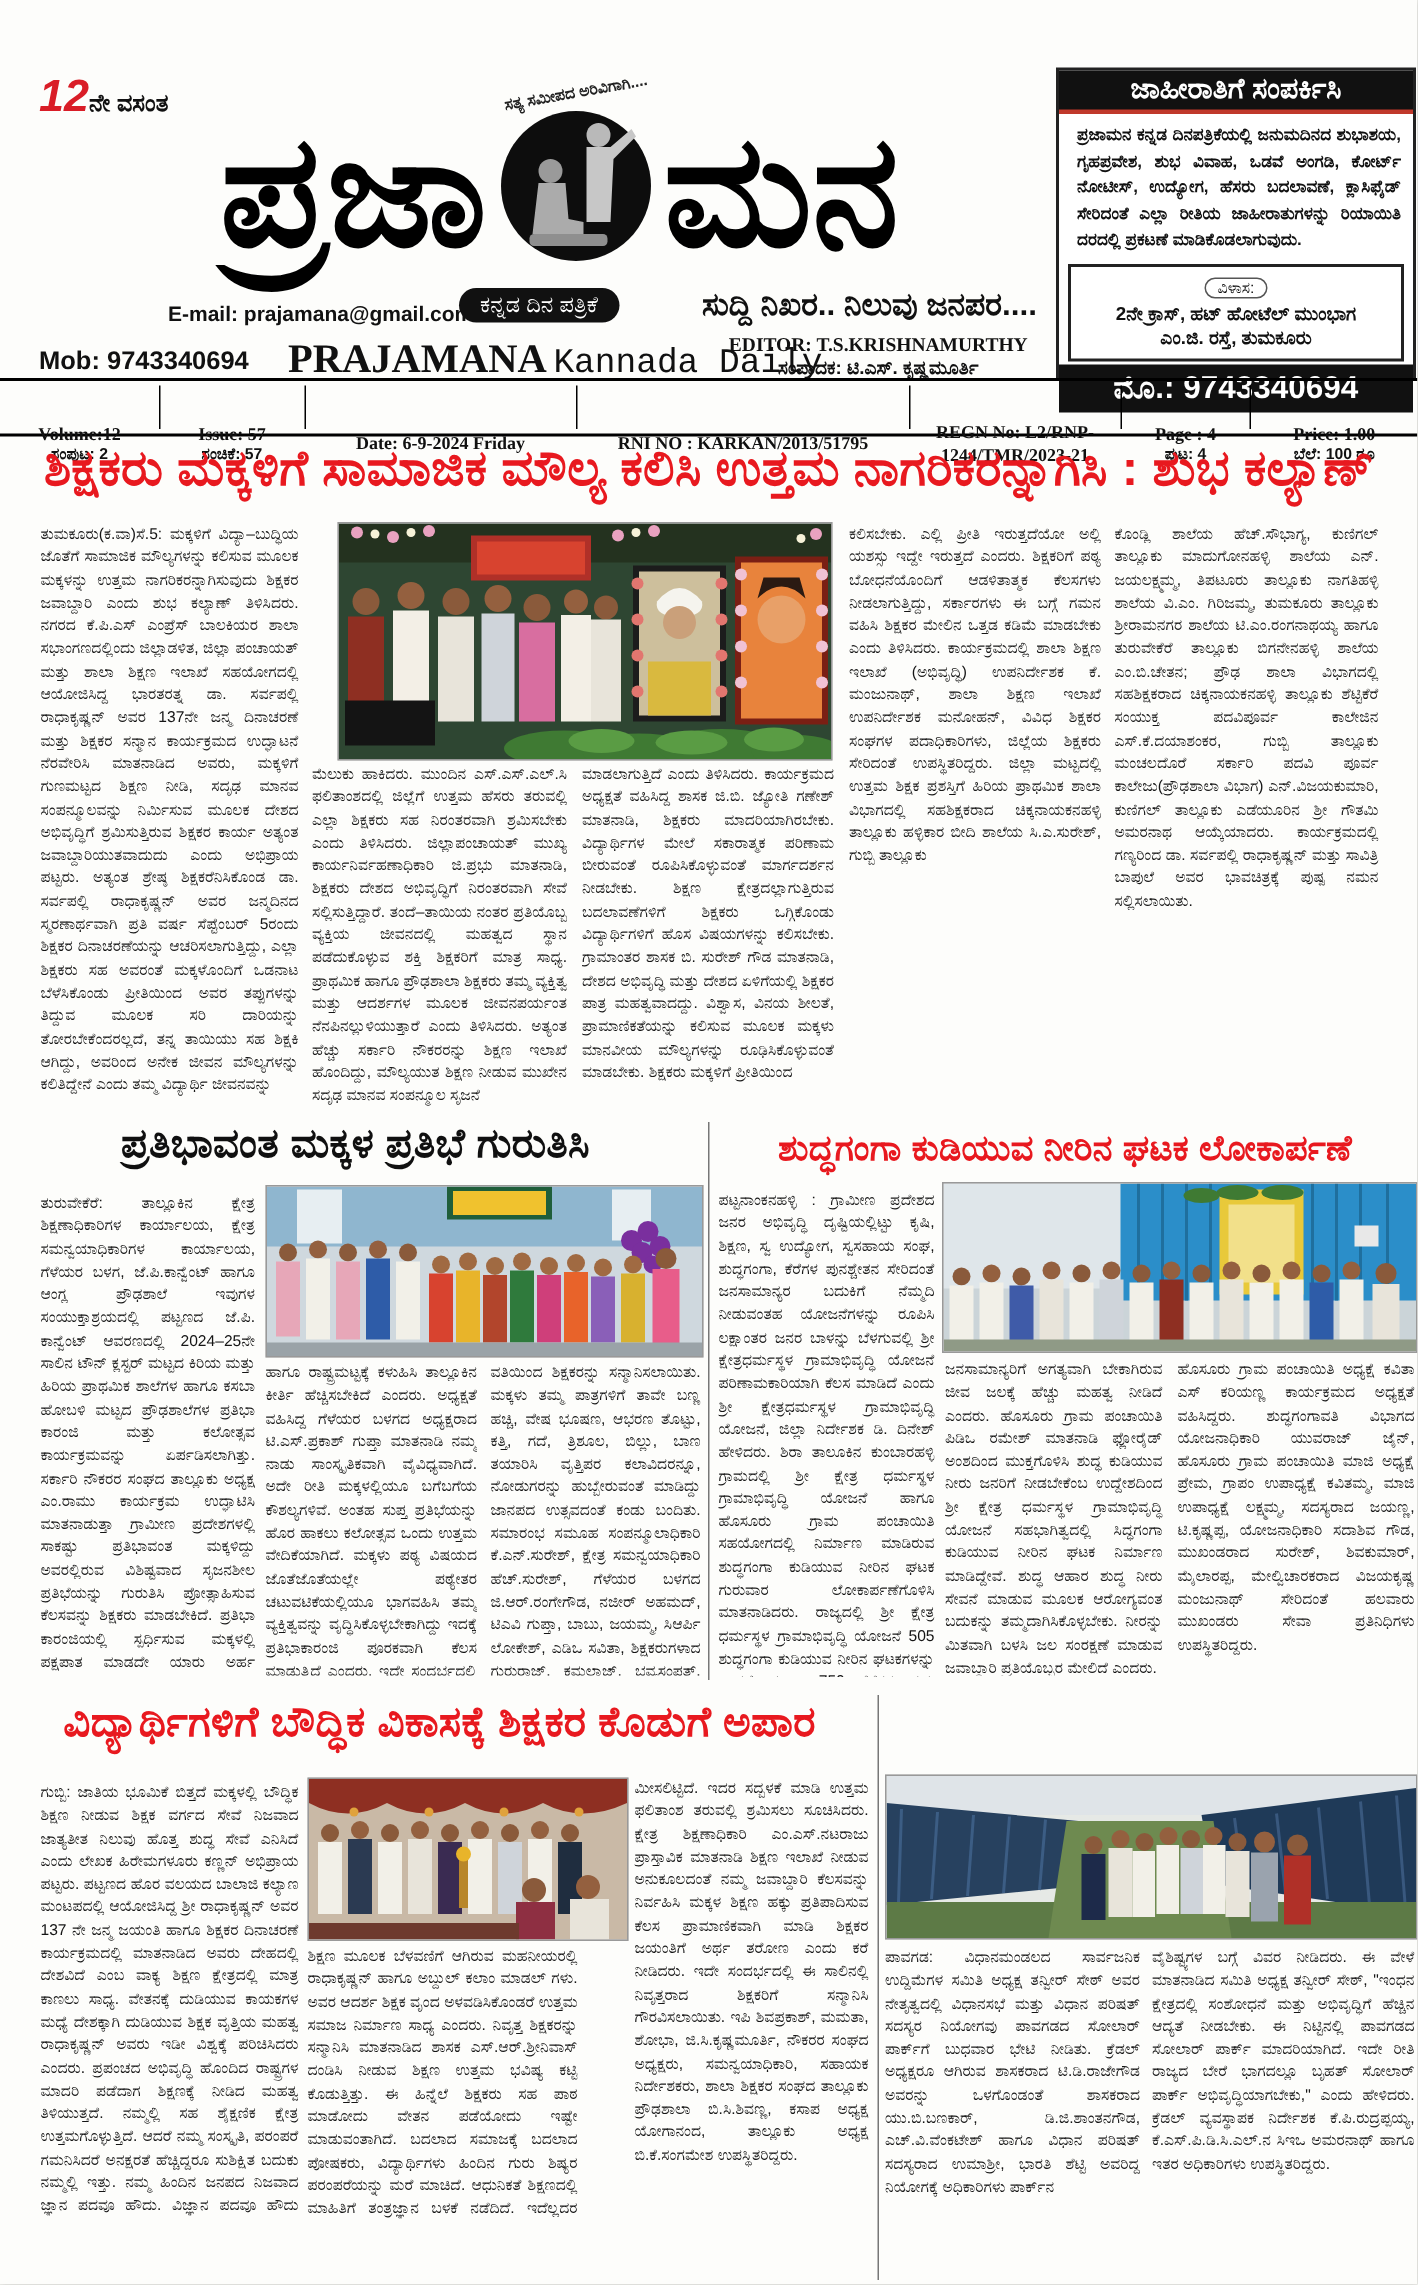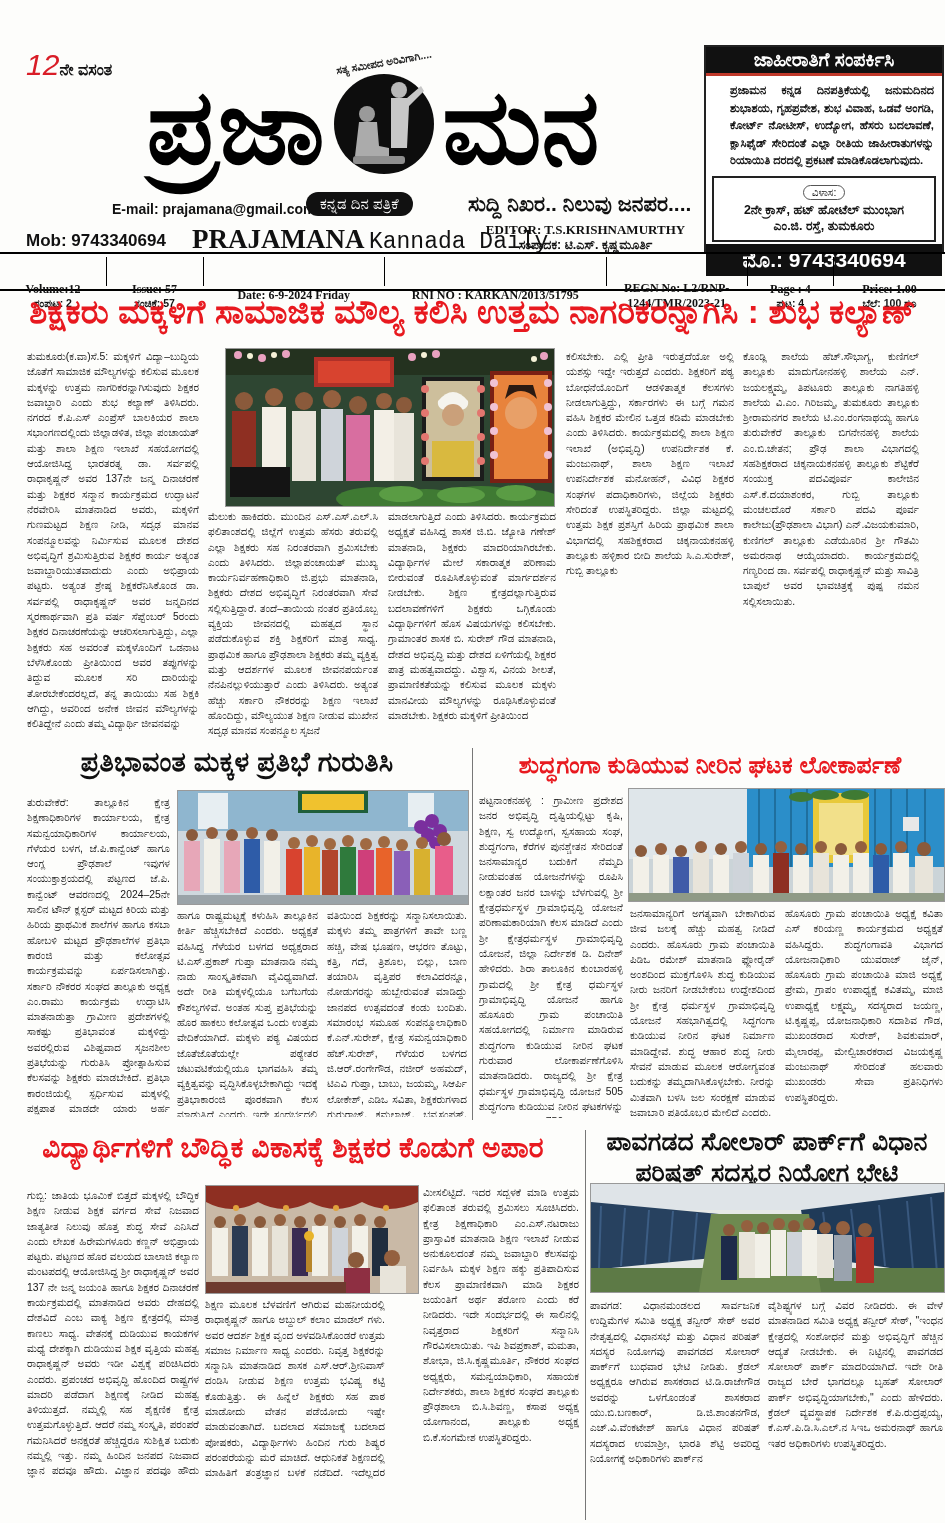--- a/index.html
+++ b/index.html
@@ -13,21 +13,21 @@
   .photo{overflow:hidden;border:1px solid #999;background:#ccc;}
   .photo svg{display:block;width:100%;height:100%;}
   
   .masthead-title{font-weight:bold;color:#000;font-size:104px;line-height:1;
                   font-family:"DejaVu Sans","Liberation Sans",sans-serif;}
   .pill{background:#111;color:#fff;border-radius:16px;padding:3px 14px;font-weight:normal;}
   
   .adbox{border:2px solid #222;background:#fff;}
   .adbox-head{background:#111;color:#fff;text-align:center;font-weight:bold;font-size:19px;
               padding:2px 0;border-bottom:3px solid #c0392b;}
-  .adbox-body{font-size:11.3px;font-weight:bold;line-height:1.55;text-align:justify;padding:6px 8px 4px 24px;}
+  .adbox-body{font-size:11.3px;font-weight:bold;line-height:1.55;text-align:justify;padding:6px 8px 4px 12px;}
   .adbox-addr{border:2px solid #222;margin:2px 6px;text-align:center;padding:4px 2px 5px 2px;position:relative;}
   .adbox-addr .tag{display:inline-block;border:1px solid #555;border-radius:10px;font-size:10.5px;
                    padding:0 8px;margin-bottom:2px;}
   .adbox-addr .l{font-size:12.5px;font-weight:bold;line-height:1.35;}
   .adbox-foot{background:#111;color:#fff;text-align:center;font-weight:bold;font-size:21px;padding:4px 0;}
   
   .infobar{display:flex;align-items:stretch;border-top:2px solid #000;border-bottom:2px solid #000;}
   .infoseg{display:flex;flex-direction:column;justify-content:center;text-align:center;
            padding:2px 8px;font-weight:bold;}
   .infoseg .l1{font-size:12px;font-family:"Liberation Serif","DejaVu Serif",serif;margin-top:48px;}
@@ -35,21 +35,21 @@
   .vsep{width:1px;background:#000;margin:3px 0;}
   .vrule{width:1px;background:#777;}
   .serif{font-family:"Liberation Serif","DejaVu Serif",serif;}
 </style>
 </head>
 <body>
 
 <div class="page">
 
   <div class="abs" style="left:26px;top:48px;">
-    <span style="font-size:30px;font-weight:normal;font-style:italic;color:#d91d27;">12</span><span style="font-size:16px;font-weight:bold;">ನೇ ವಸಂತ</span>
+    <span style="font-size:30px;font-weight:bold;font-style:italic;color:#d91d27;">12</span><span style="font-size:16px;font-weight:bold;">ನೇ ವಸಂತ</span>
   </div>
 
   <div class="abs" style="left:48px;top:52px;width:650px;height:150px;display:flex;align-items:center;justify-content:center;">
     <span class="masthead-title">ಪ್ರಜಾ</span>
     <span class="abs" style="position:relative;width:118px;height:130px;display:inline-block;">
       <svg viewBox="0 0 118 130">
         <circle cx="59" cy="62" r="50" fill="#0d0d0d"></circle>
 
         <circle cx="74" cy="28" r="8" fill="#b9b9b9"></circle>
         <path d="M66 36 L82 36 L96 24 L99 29 L84 44 L82 86 L66 86 Z" fill="#c7c7c7"></path>
@@ -340,21 +340,20 @@
       </g>
       <rect x="0" y="104" width="315" height="8" fill="#8f9a86"></rect>
     </svg>
   </div>
   <div class="abs col" style="left:630px;top:906px;width:145px;height:211px;">ಜನಸಾಮಾನ್ಯರಿಗೆ ಅಗತ್ಯವಾಗಿ ಬೇಕಾಗಿರುವ ಜೀವ ಜಲಕ್ಕೆ ಹೆಚ್ಚು ಮಹತ್ವ ನೀಡಿದೆ ಎಂದರು. ಹೊಸೂರು ಗ್ರಾಮ ಪಂಚಾಯಿತಿ ಪಿಡಿಒ ರಮೇಶ್ ಮಾತನಾಡಿ ಫ್ಲೋರೈಡ್ ಅಂಶದಿಂದ ಮುಕ್ತಗೊಳಿಸಿ ಶುದ್ಧ ಕುಡಿಯುವ ನೀರು ಜನರಿಗೆ ನೀಡಬೇಕೆಂಬ ಉದ್ದೇಶದಿಂದ ಶ್ರೀ ಕ್ಷೇತ್ರ ಧರ್ಮಸ್ಥಳ ಗ್ರಾಮಾಭಿವೃದ್ಧಿ ಯೋಜನೆ ಸಹಭಾಗಿತ್ವದಲ್ಲಿ ಸಿದ್ಧಗಂಗಾ ಕುಡಿಯುವ ನೀರಿನ ಘಟಕ ನಿರ್ಮಾಣ ಮಾಡಿದ್ದೇವೆ. ಶುದ್ಧ ಆಹಾರ ಶುದ್ಧ ನೀರು ಸೇವನೆ ಮಾಡುವ ಮೂಲಕ ಆರೋಗ್ಯವಂತ ಬದುಕನ್ನು ತಮ್ಮದಾಗಿಸಿಕೊಳ್ಳಬೇಕು. ನೀರನ್ನು ಮಿತವಾಗಿ ಬಳಸಿ ಜಲ ಸಂರಕ್ಷಣೆ ಮಾಡುವ ಜವಾಬ್ದಾರಿ ಪ್ರತಿಯೊಬ್ಬರ ಮೇಲಿದೆ ಎಂದರು.</div>
   <div class="abs col" style="left:785px;top:906px;width:158px;height:211px;">ಹೊಸೂರು ಗ್ರಾಮ ಪಂಚಾಯಿತಿ ಅಧ್ಯಕ್ಷೆ ಕವಿತಾ ಎಸ್ ಕರಿಯಣ್ಣ ಕಾರ್ಯಕ್ರಮದ ಅಧ್ಯಕ್ಷತೆ ವಹಿಸಿದ್ದರು. ಶುದ್ಧಗಂಗಾವತಿ ವಿಭಾಗದ ಯೋಜನಾಧಿಕಾರಿ ಯುವರಾಜ್ ಜೈನ್, ಹೊಸೂರು ಗ್ರಾಮ ಪಂಚಾಯಿತಿ ಮಾಜಿ ಅಧ್ಯಕ್ಷೆ ಪ್ರೇಮ, ಗ್ರಾಪಂ ಉಪಾಧ್ಯಕ್ಷೆ ಕವಿತಮ್ಮ, ಮಾಜಿ ಉಪಾಧ್ಯಕ್ಷೆ ಲಕ್ಷ್ಮಮ್ಮ, ಸದಸ್ಯರಾದ ಜಯಣ್ಣ, ಟಿ.ಕೃಷ್ಣಪ್ಪ, ಯೋಜನಾಧಿಕಾರಿ ಸದಾಶಿವ ಗೌಡ, ಮುಖಂಡರಾದ ಸುರೇಶ್, ಶಿವಕುಮಾರ್, ಮೈಲಾರಪ್ಪ, ಮೇಲ್ವಿಚಾರಕರಾದ ವಿಜಯಕೃಷ್ಣ ಮಂಜುನಾಥ್ ಸೇರಿದಂತೆ ಹಲವಾರು ಮುಖಂಡರು ಸೇವಾ ಪ್ರತಿನಿಧಿಗಳು ಉಪಸ್ಥಿತರಿದ್ದರು.</div>
 
   <div class="abs vrule" style="left:585px;top:1130px;height:390px;"></div>
 
   <div class="abs headline" style="left:8px;top:1132px;width:570px;font-size:28px;color:#e8191f;">ವಿದ್ಯಾರ್ಥಿಗಳಿಗೆ ಬೌದ್ಧಿಕ ವಿಕಾಸಕ್ಕೆ ಶಿಕ್ಷಕರ ಕೊಡುಗೆ ಅಪಾರ</div>
-  <div class="abs headline" style="left:594px;top:1126px;width:346px;font-size:25px;color:#101010;line-height:1.25;">ಪಾವಗಡದ ಸೋಲಾರ್ ಪಾರ್ಕ್‌ಗೆ ವಿಧಾನ ಪರಿಷತ್ ಸದಸ್ಯರ ನಿಯೋಗ ಭೇಟಿ</div>
 
   <div class="abs col" style="left:27px;top:1188px;width:172px;height:292px;">ಗುಬ್ಬಿ: ಜಾತಿಯ ಭೂಮಿಕೆ ಬಿತ್ತದೆ ಮಕ್ಕಳಲ್ಲಿ ಬೌದ್ಧಿಕ ಶಿಕ್ಷಣ ನೀಡುವ ಶಿಕ್ಷಕ ವರ್ಗದ ಸೇವೆ ನಿಜವಾದ ಜಾತ್ಯತೀತ ನಿಲುವು ಹೊತ್ತ ಶುದ್ಧ ಸೇವೆ ಎನಿಸಿದೆ ಎಂದು ಲೇಖಕ ಹಿರೇಮಗಳೂರು ಕಣ್ಣನ್ ಅಭಿಪ್ರಾಯ ಪಟ್ಟರು. ಪಟ್ಟಣದ ಹೊರ ವಲಯದ ಬಾಲಾಜಿ ಕಲ್ಯಾಣ ಮಂಟಪದಲ್ಲಿ ಆಯೋಜಿಸಿದ್ದ ಶ್ರೀ ರಾಧಾಕೃಷ್ಣನ್ ಅವರ 137 ನೇ ಜನ್ಮ ಜಯಂತಿ ಹಾಗೂ ಶಿಕ್ಷಕರ ದಿನಾಚರಣೆ ಕಾರ್ಯಕ್ರಮದಲ್ಲಿ ಮಾತನಾಡಿದ ಅವರು ದೇಹದಲ್ಲಿ ದೇಶವಿದೆ ಎಂಬ ವಾಕ್ಯ ಶಿಕ್ಷಣ ಕ್ಷೇತ್ರದಲ್ಲಿ ಮಾತ್ರ ಕಾಣಲು ಸಾಧ್ಯ. ವೇತನಕ್ಕೆ ದುಡಿಯುವ ಕಾಯಕಗಳ ಮಧ್ಯೆ ದೇಶಕ್ಕಾಗಿ ದುಡಿಯುವ ಶಿಕ್ಷಕ ವೃತ್ತಿಯ ಮಹತ್ವ ರಾಧಾಕೃಷ್ಣನ್ ಅವರು ಇಡೀ ವಿಶ್ವಕ್ಕೆ ಪರಿಚಿಸಿದರು ಎಂದರು. ಪ್ರಪಂಚದ ಅಭಿವೃದ್ಧಿ ಹೊಂದಿದ ರಾಷ್ಟ್ರಗಳ ಮಾದರಿ ಪಡೆದಾಗ ಶಿಕ್ಷಣಕ್ಕೆ ನೀಡಿದ ಮಹತ್ವ ತಿಳಿಯುತ್ತದೆ. ನಮ್ಮಲ್ಲಿ ಸಹ ಶೈಕ್ಷಣಿಕ ಕ್ಷೇತ್ರ ಉತ್ತಮಗೊಳ್ಳುತ್ತಿದೆ. ಆದರೆ ನಮ್ಮ ಸಂಸ್ಕೃತಿ, ಪರಂಪರೆ ಗಮನಿಸಿದರೆ ಅನಕ್ಷರತೆ ಹೆಚ್ಚಿದ್ದರೂ ಸುಶಿಕ್ಷಿತ ಬದುಕು ನಮ್ಮಲ್ಲಿ ಇತ್ತು. ನಮ್ಮ ಹಿಂದಿನ ಜನಪದ ನಿಜವಾದ ಜ್ಞಾನ ಪದವೂ ಹೌದು. ವಿಜ್ಞಾನ ಪದವೂ ಹೌದು ಎಂದು ವಿವರಿಸಿದ ಅವರು ಬದುಕಿಗೆ ಧ್ಯೇಯ ಮುಖ್ಯ, ಆದರ್ಶ ಅಳವಡಿಸಿಕೊಂಡು</div>
   <div class="abs photo" style="left:205px;top:1185px;width:212px;height:107px;">
     <svg viewBox="0 0 212 107" preserveAspectRatio="none">
       <rect width="212" height="107" fill="#c9b9a6"></rect>
       <rect x="0" y="0" width="212" height="16" fill="#a8362e"></rect>
       <path d="M0 16 Q26 30 52 16 Q78 30 104 16 Q130 30 156 16 Q182 30 212 16 L212 0 L0 0 Z" fill="#8e2f22"></path>
       <g fill="#e0a23c">
           <circle cx="30" cy="22" r="3"></circle>
           <circle cx="80" cy="22" r="3"></circle>

